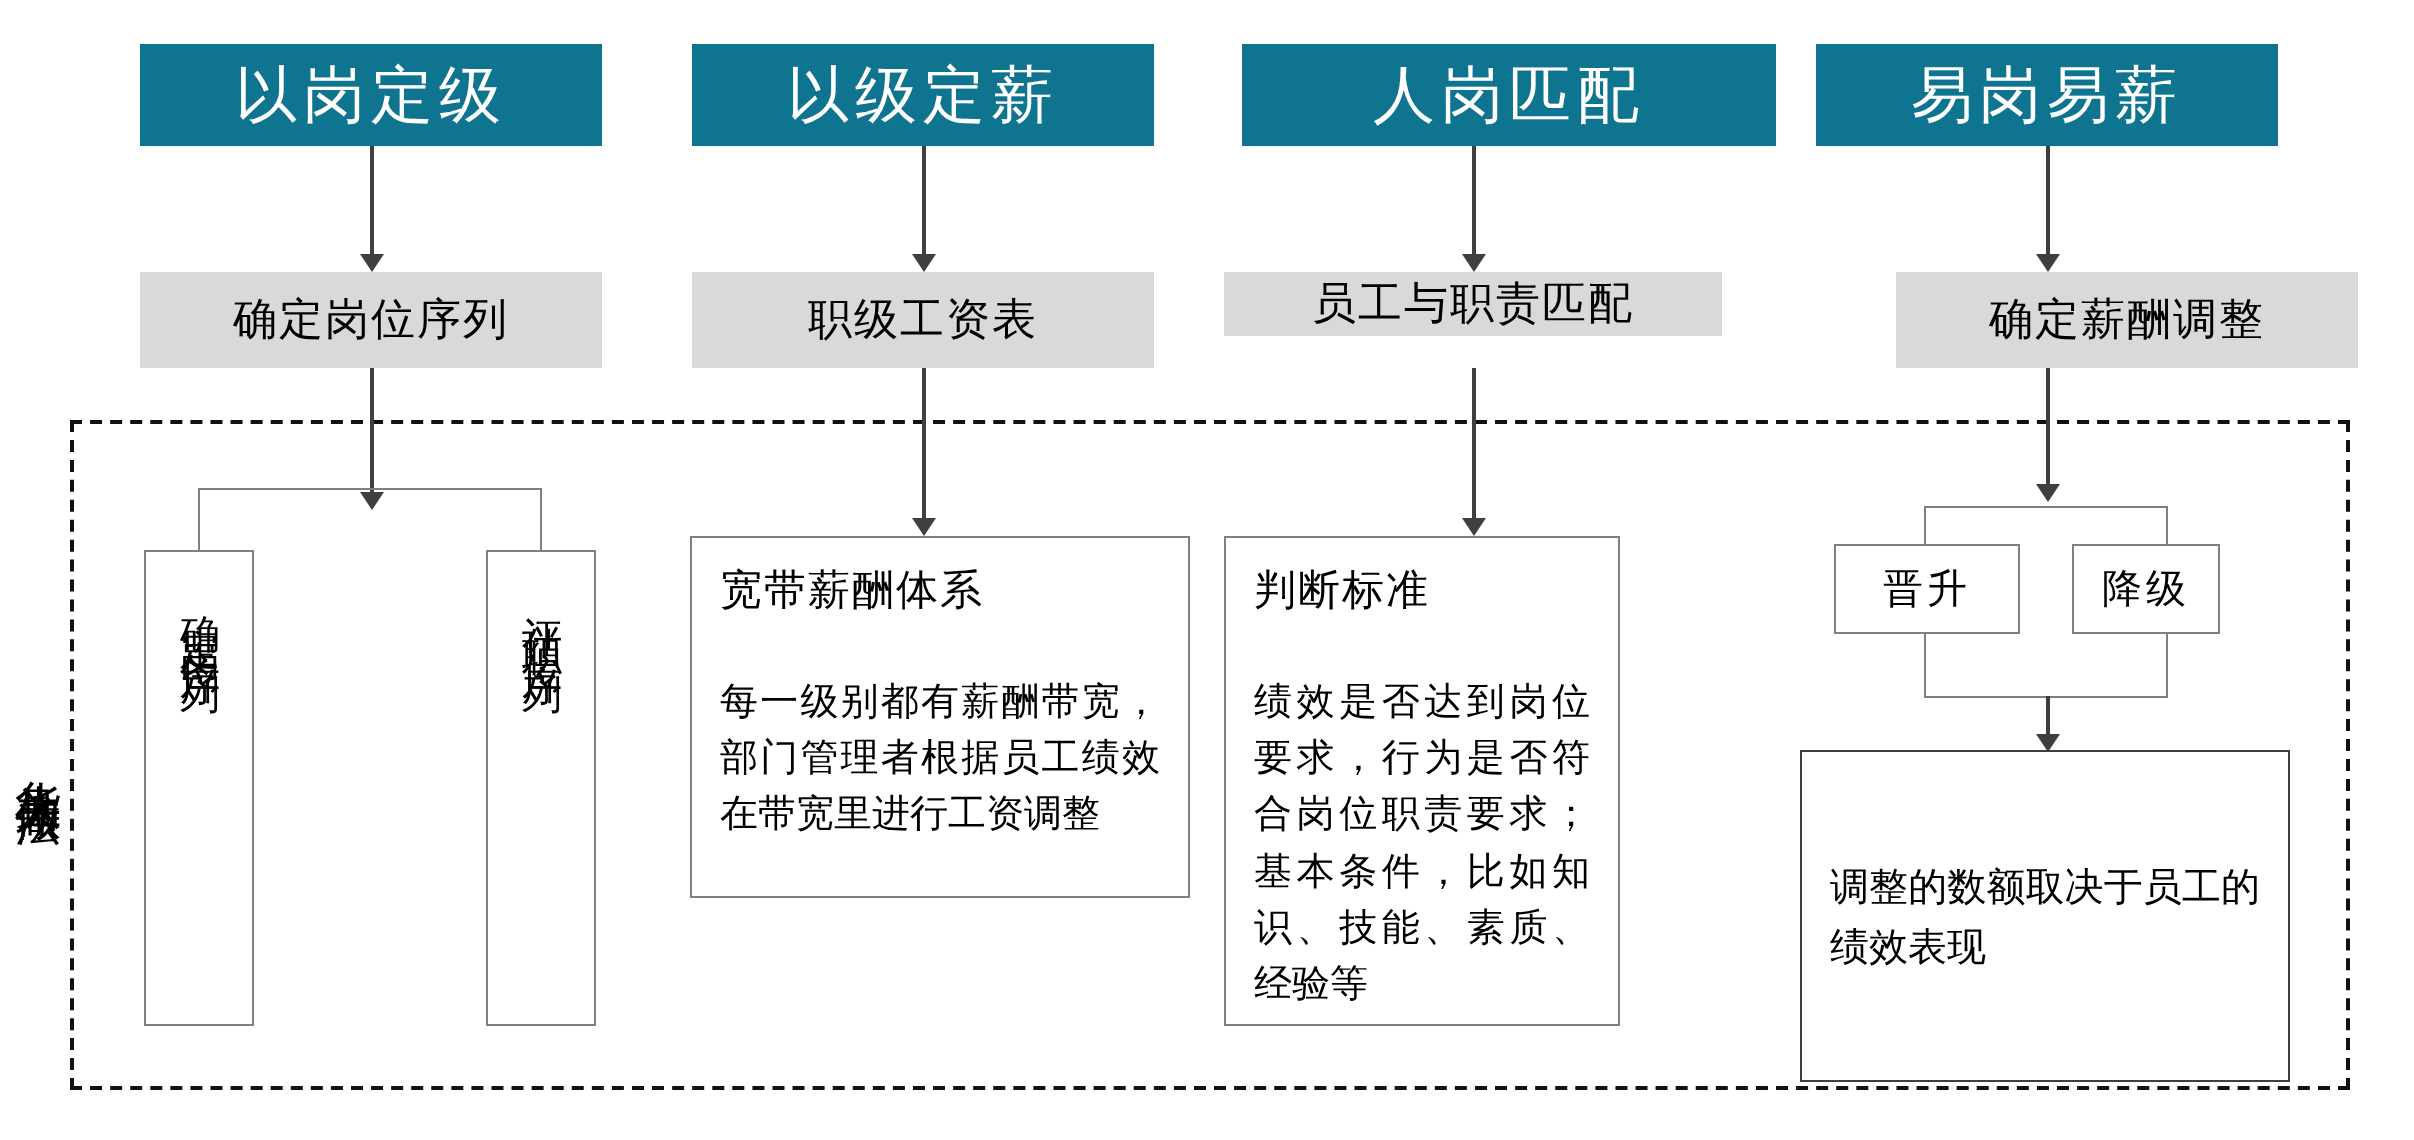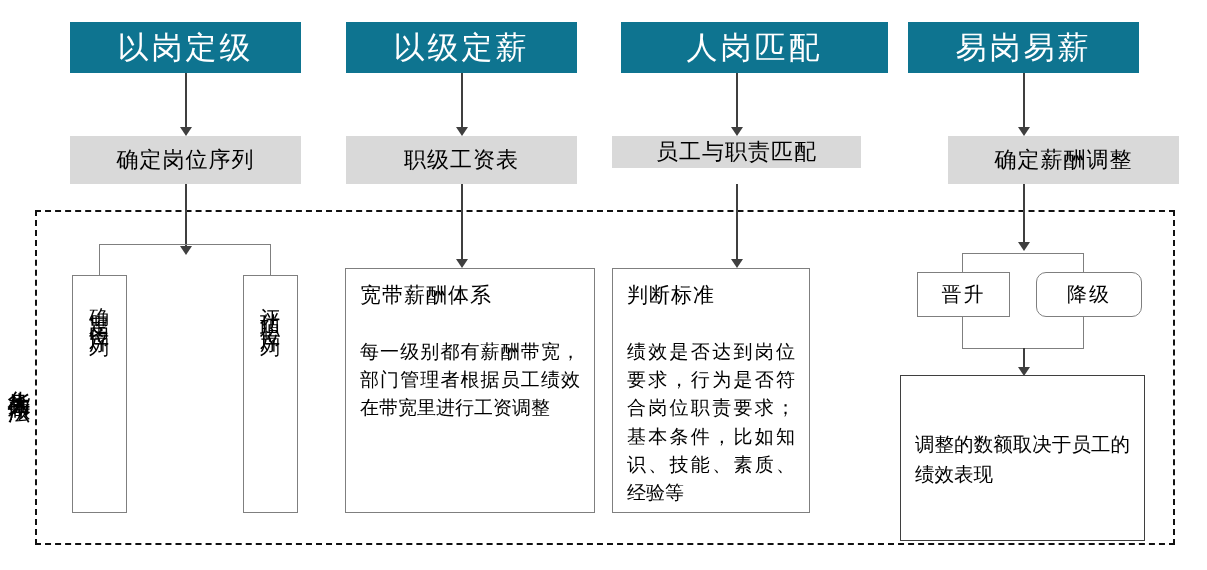--- a/index.html
+++ b/index.html
@@ -163,21 +163,21 @@
   </div>
   <div class="abs vline" style="left:461px;top:73px;height:54px;"></div>
   <div class="abs arrow-dn" style="left:456px;top:127px;"></div>
 
   <div class="abs gray" style="left:346px;top:136px;width:231px;height:48px;">
     <span>职级工资表</span>
   </div>
   <div class="abs vline" style="left:461px;top:184px;height:75px;"></div>
   <div class="abs arrow-dn" style="left:456px;top:259px;"></div>
 
-  <div class="abs wbox tbox" style="left:345px;top:268px;width:250px;height:245px;">
+  <div class="abs wbox tbox" style="left:345px;top:268px;width:250px;height:181px;">
     <div class="ttl">宽带薪酬体系</div>
     <div class="bdy">每一级别都有薪酬带宽，部门管理者根据员工绩效在带宽里进行工资调整</div>
   </div>
 
   <div class="abs hdr" style="left:621px;top:22px;width:267px;height:51px;">
     <span>人岗匹配</span>
   </div>
   <div class="abs vline" style="left:736px;top:73px;height:54px;"></div>
   <div class="abs arrow-dn" style="left:731px;top:127px;"></div>
 
@@ -204,21 +204,21 @@
   <div class="abs vline" style="left:1023px;top:184px;height:58px;"></div>
   <div class="abs arrow-dn" style="left:1018px;top:242px;"></div>
 
   <div class="abs hline" style="left:962px;top:253px;width:122px;"></div>
   <div class="abs vline-l" style="left:962px;top:253px;height:19px;"></div>
   <div class="abs vline-l" style="left:1083px;top:253px;height:19px;"></div>
 
   <div class="abs wbox sbox" style="left:917px;top:272px;width:93px;height:45px;">
     <span>晋升</span>
   </div>
-  <div class="abs wbox sbox" style="left:1036px;top:272px;width:106px;height:45px;border-radius:10px;">
+  <div class="abs wbox sbox" style="left:1036px;top:272px;width:74px;height:45px;">
     <span>降级</span>
   </div>
 
   <div class="abs vline-l" style="left:962px;top:317px;height:32px;"></div>
   <div class="abs vline-l" style="left:1083px;top:317px;height:32px;"></div>
   <div class="abs hline" style="left:962px;top:348px;width:122px;"></div>
 
   <div class="abs vline" style="left:1023px;top:348px;height:19px;"></div>
   <div class="abs arrow-dn" style="left:1018px;top:367px;"></div>
 

